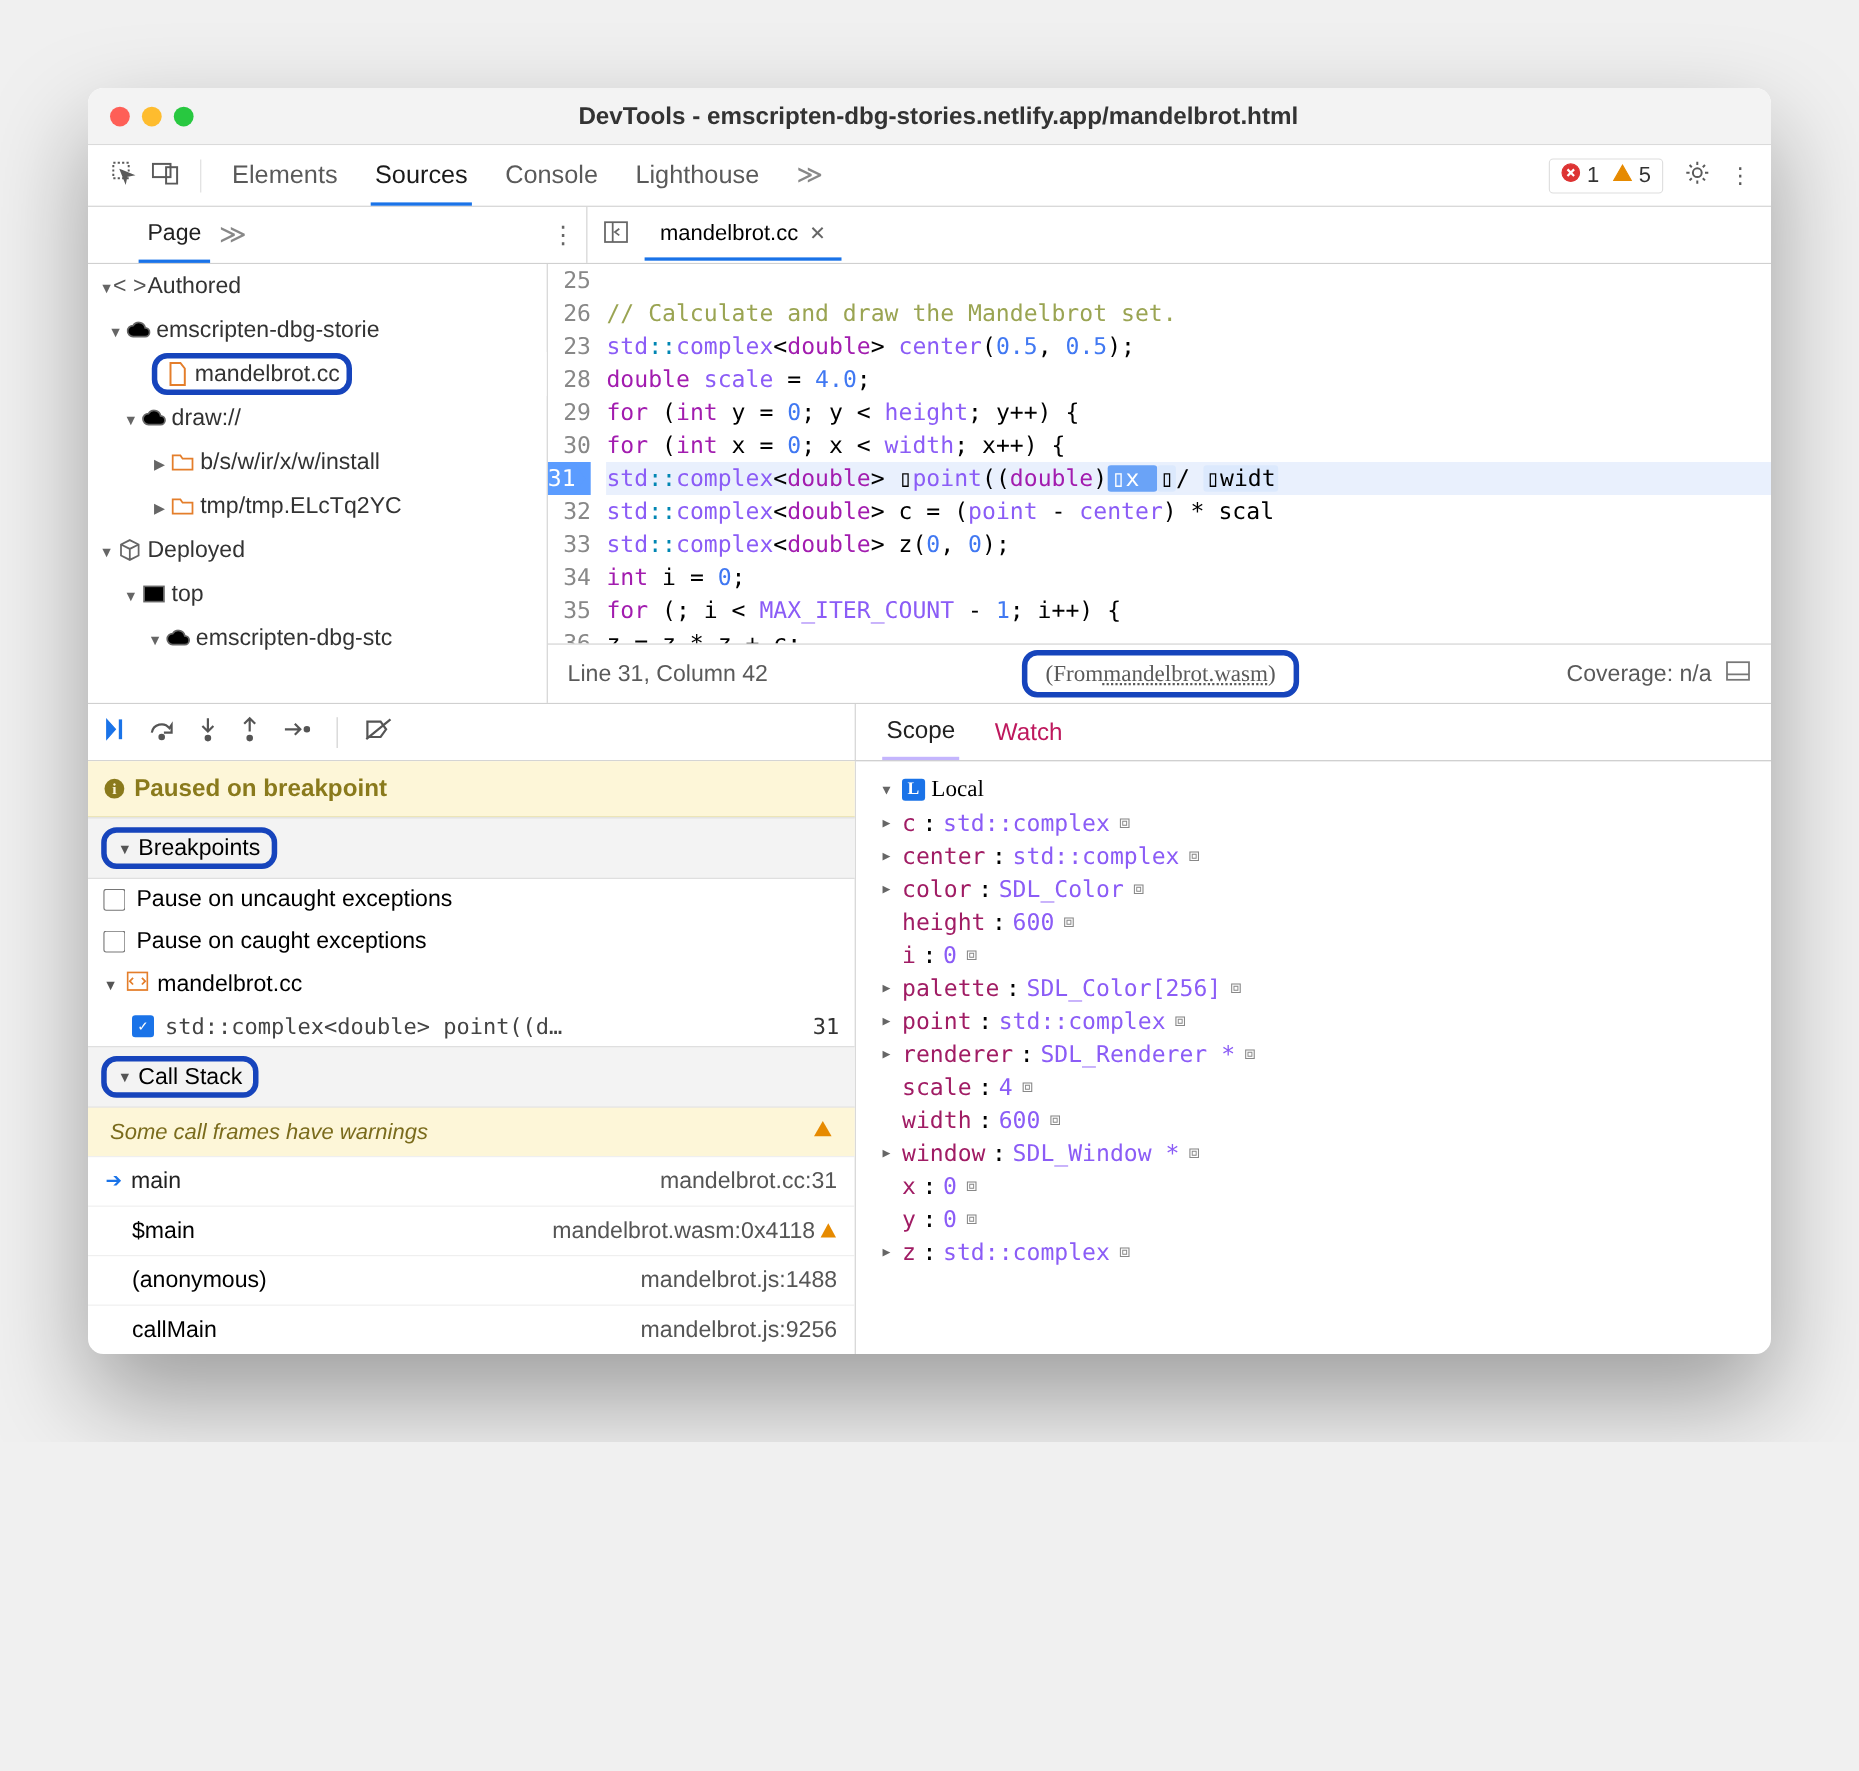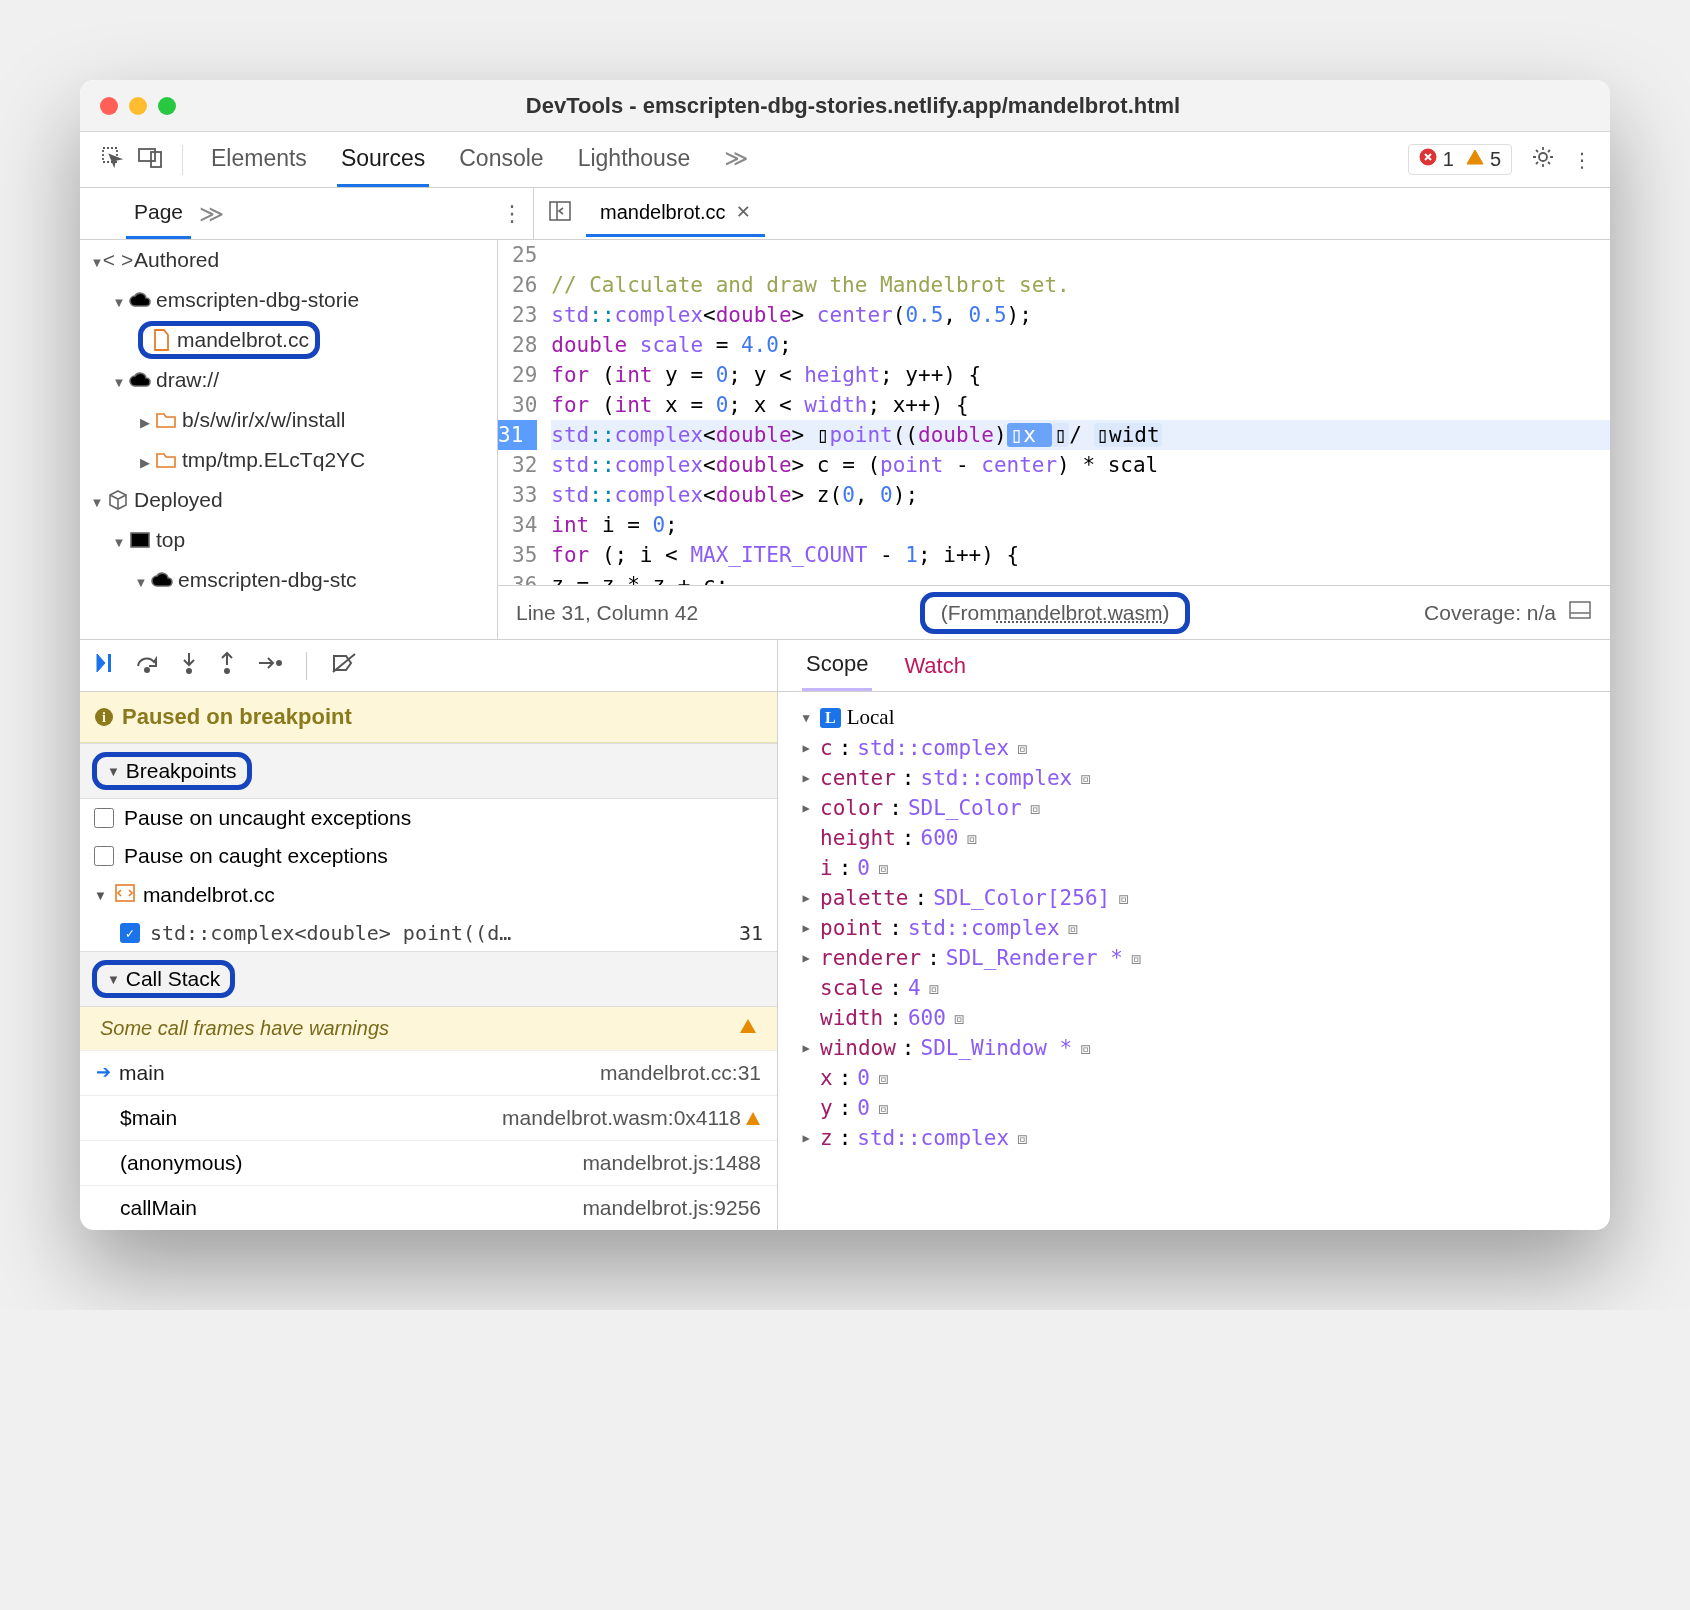--- a/index.html
+++ b/index.html
@@ -80,21 +80,21 @@
   .gut-hl { background:#5b9cff; color:#fff; position:relative; padding-right:14px;}
   .gut-hl::after{content:""; position:absolute; right:-10px; top:0; border:15px solid transparent; border-left:10px solid #5b9cff;}
   .cmt{color:#9aa452;}
   .kw{color:#a21caf;}
   .fn{color:#8b5cf6;}
   .num{color:#4078f2;}
   .col2{color:#0086b3;}
   .pill{ background:#dce9fd; border-radius:3px; padding:0 2px;}
   .pill-dark{ background:#6aa3f7; color:#fff; border-radius:3px; padding:0 4px;}
   .statusbar { display:flex; align-items:center; height:54px; border-top:1px solid #d0d0d0; font-family:-apple-system,sans-serif; font-size:21px; color:#5a5a5a; padding:0 18px;}
-  .statusbar .from { margin-left:auto; margin-right:auto;}
+  .statusbar .from { margin-left:auto; margin-right:auto;font-family:Liberation Serif, serif;}
   .statusbar .from .callout{ padding:4px 16px;}
   .statusbar .from u{text-decoration:underline dotted;}
   .statusbar .cov{margin-left:12px; margin-right:12px;}
   
   .debug-toolbar { display:flex; align-items:center; height:52px; border-bottom:1px solid #d0d0d0; padding:0 14px; gap:20px;}
   .debug-toolbar svg{stroke:#555;}
   .debug-toolbar .play svg{fill:#1a73e8; stroke:#1a73e8;}
   .debug-toolbar .sep{ width:1px; height:28px; background:#ccc; margin:0 4px;}
   
   .bottom { display:flex; }
@@ -204,21 +204,21 @@
   </div>
 
   <div class="main">
 
     <div class="tree">
       <div class="row" style="padding-left:8px">
         <span class="tri down"></span>
         <span class="ico ico-angle">&lt;&nbsp;&gt;</span>
         <span>Authored</span>
       </div>
-      <div class="row" style="padding-left:30px">
+      <div class="row" style="padding-left:16px">
         <span class="tri down"></span>
         <span class="ico ico-cloud">
             <svg width="22" height="16">
               <path d="M6 14a5 5 0 010-10 6 6 0 0111 2 4 4 0 010 8z"></path>
             </svg>
           </span>
         <span>emscripten-dbg-storie</span>
       </div>
       <div class="row sel" style="padding-left:58px">
         <span class="callout">

